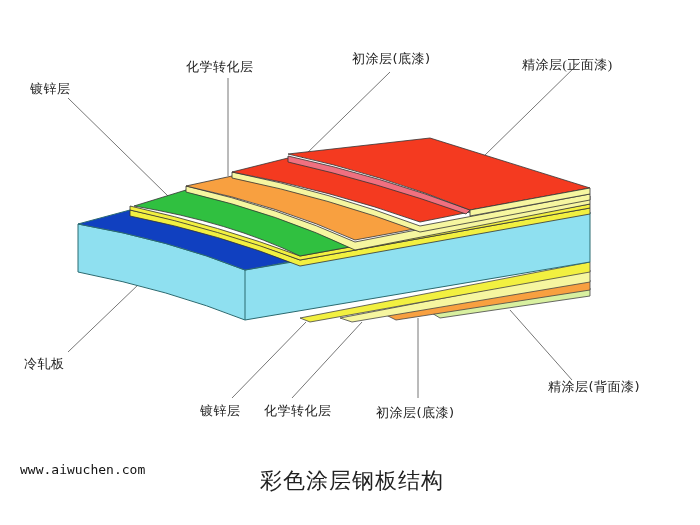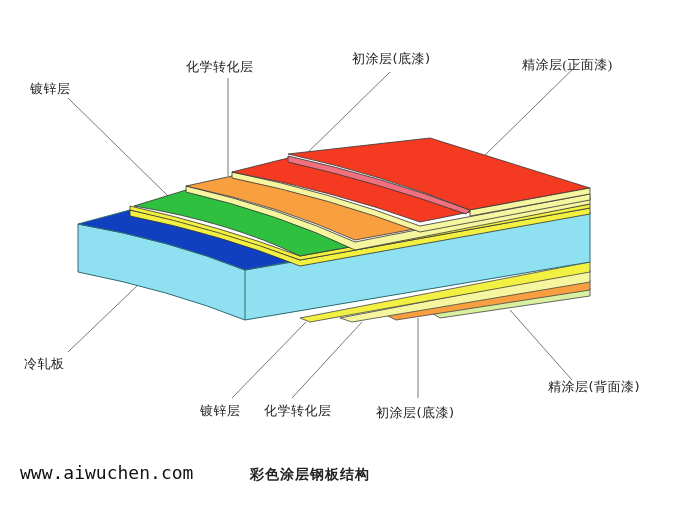--- a/index.html
+++ b/index.html
@@ -1,22 +1,22 @@
 <!DOCTYPE html>
 <html><head>
 <meta charset="utf-8">
 <style>
   html, body { margin: 0; padding: 0; background: #ffffff; }
   body { width: 700px; height: 525px; position: relative; overflow: hidden;
          font-family: "DejaVu Sans", "Liberation Sans", sans-serif; }
   .diagram { position: absolute; left: 0; top: 0; width: 700px; height: 525px; }
   .label { position: absolute; font-size: 13px; color: #222; white-space: nowrap; letter-spacing: 0.5px; }
   .watermark { position: absolute; left: 20px; top: 462px; font-family: "DejaVu Sans Mono", "Liberation Mono", monospace;
-               font-size: 18px; color: #111; }
-  .title { position: absolute; left: 250px; top: 466px; font-size: 14px; font-weight: bold; color: #222; letter-spacing: 1px; }
+               font-size: 13px; color: #111; }
+  .title { position: absolute; left: 260px; top: 466px; font-size: 22px; font-weight: normal; color: #222; letter-spacing: 1px; }
 </style>
 </head>
 <body>
 
 <svg class="diagram" viewBox="0 0 700 525" xmlns="http://www.w3.org/2000/svg">
 
   <g stroke="#777" stroke-width="1" fill="none">
     <line x1="68" y1="98" x2="168" y2="196"></line>
     <line x1="228" y1="78" x2="228" y2="176"></line>
     <line x1="390" y1="72" x2="302" y2="158"></line>

